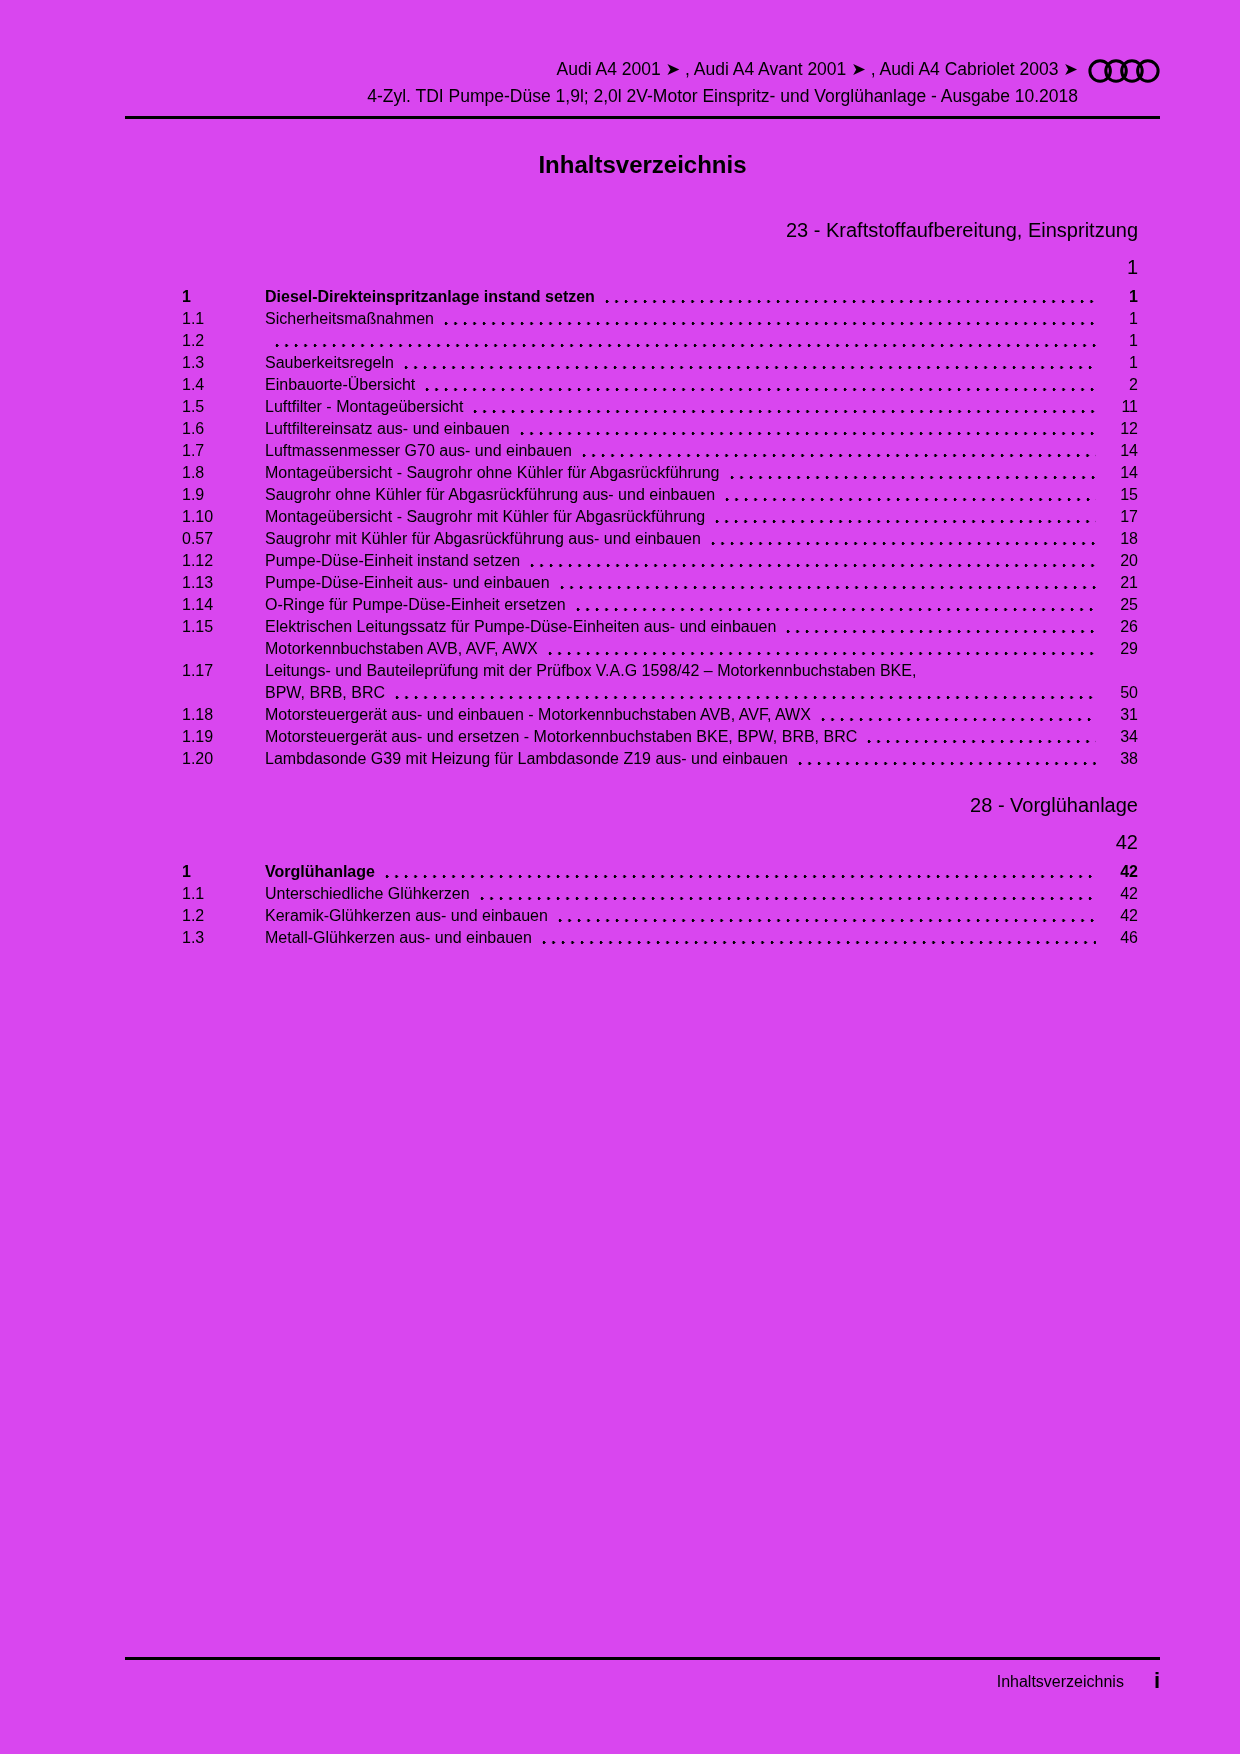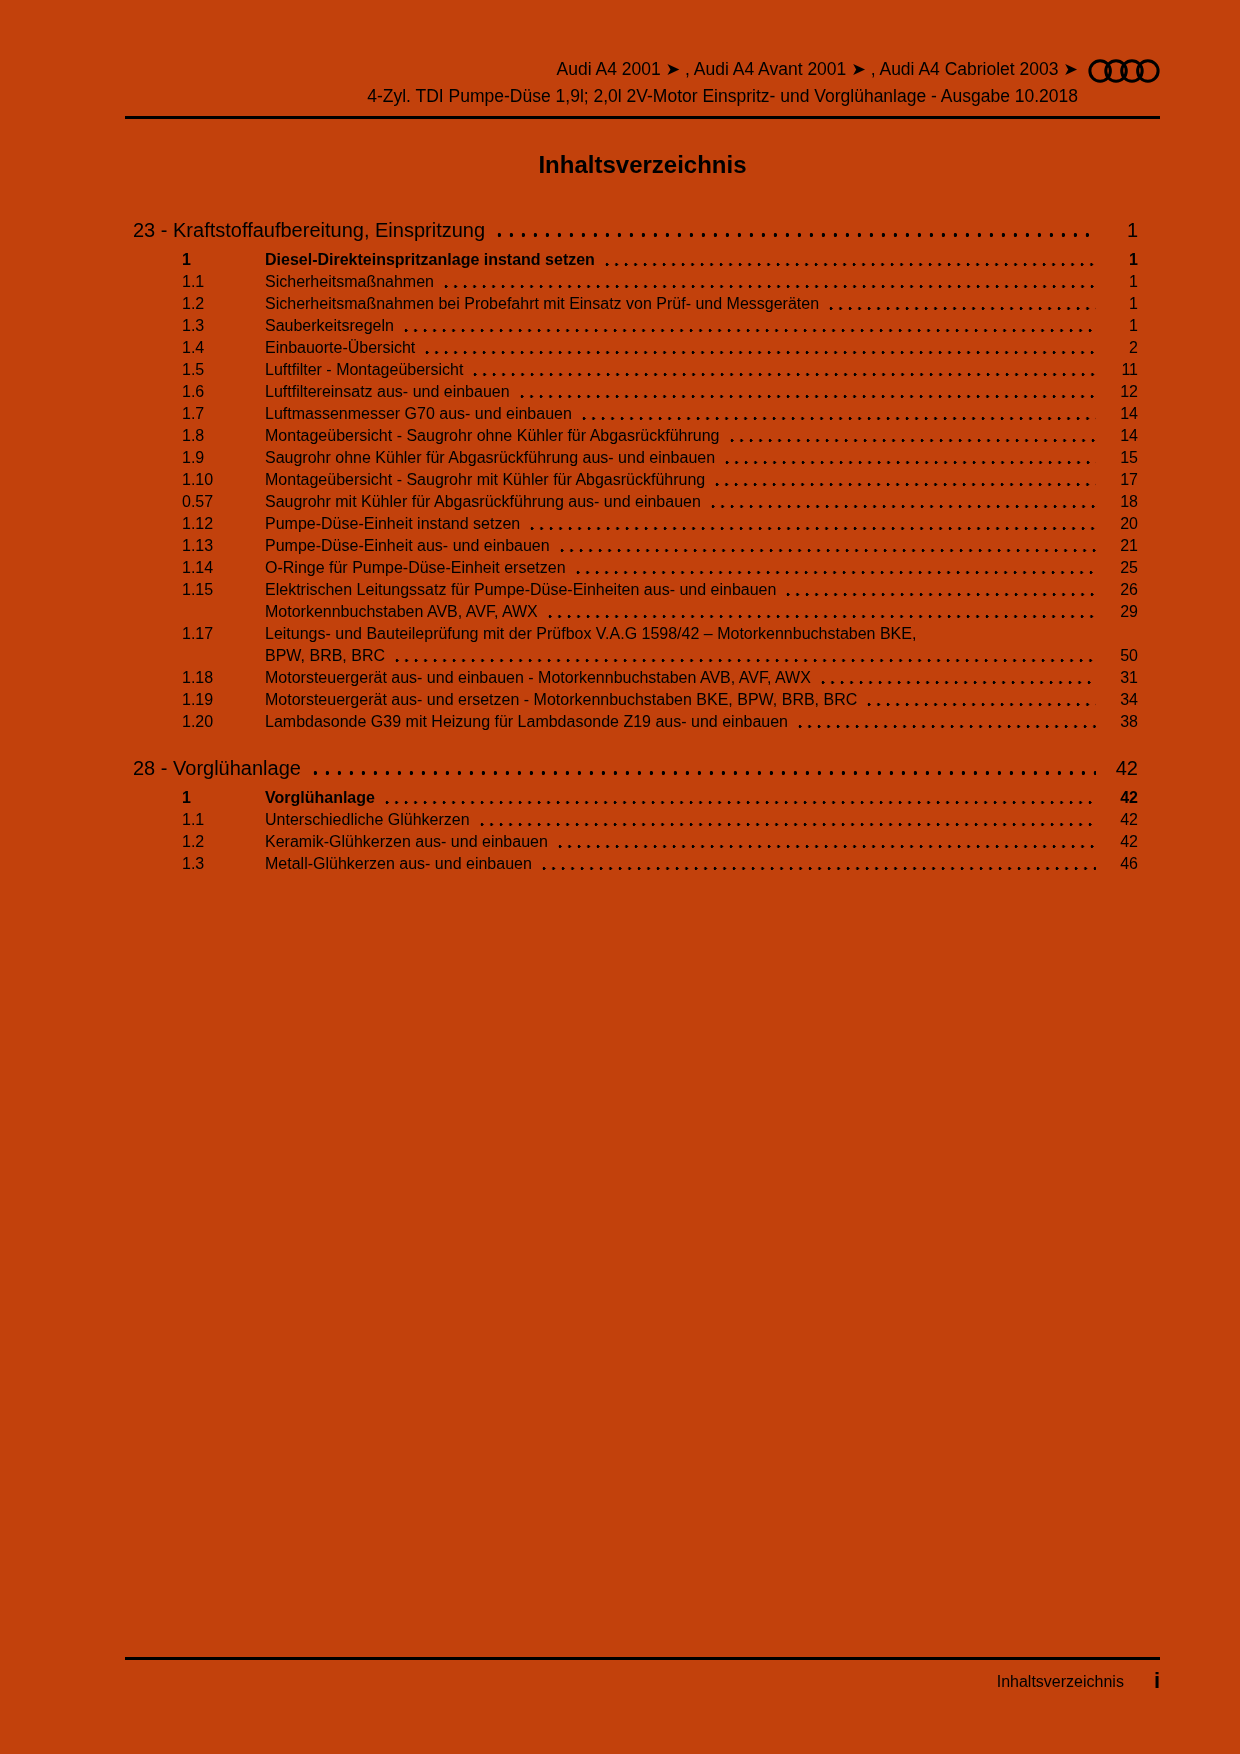--- a/index.html
+++ b/index.html
@@ -1,37 +1,37 @@
 <!DOCTYPE html>
 <html><head>
 <meta charset="utf-8">
 <style>
   html,body{margin:0;padding:0;background:#e8e8e8;}
   .page{
     position:relative;
     width:1240px;height:1754px;
-    background:#c2410c;
+    background:#d946ef;
     font-family:"Liberation Sans","DejaVu Sans",sans-serif;
     color:#000;
     overflow:hidden;
     margin:0 auto;
   }
   .content{margin:0 80px 0 125px;position:relative;}
   
   .header{padding-top:56px;text-align:right;position:relative;}
   .h-line{font-size:17.5px;line-height:27px;padding-right:82px;white-space:nowrap;}
   .logo{position:absolute;top:57px;right:0;width:72px;height:28px;}
   .logo svg{display:block;width:72px;height:28px;}
   .header-rule{border-top:3.5px solid #000;margin-top:6px;}
   
   .doc-title{margin-top:32px;text-align:center;font-size:24px;font-weight:bold;}
   
   .toc{margin-top:38px;margin-right:22px;font-size:16px;}
   .sec-row{display:flex;align-items:flex-end;font-size:20px;line-height:26px;
-           margin-top:22px;margin-bottom:6px;padding-left:8px;}
+           margin-top:22px;margin-bottom:6px;padding-left:8px;flex-direction:column;}
   .sec-label{white-space:nowrap;}
   .entry-row{display:flex;align-items:flex-end;line-height:22px;}
   .num{flex:none;margin-left:57px;width:83px;}
   .etitle{white-space:nowrap;text-align:right;}
   .leader{flex:1 1 auto;align-self:flex-end;height:5px;margin:0 6px 4px 10px;
           background-image:radial-gradient(circle at 2px 2.5px,#000 1.3px,transparent 1.6px);
           background-size:9.5px 5px;background-repeat:repeat-x;background-position:left bottom;}
   .leader-lg{height:6px;margin:0 6px 5px 12px;
           background-image:radial-gradient(circle at 2.4px 3px,#000 1.7px,transparent 2px);
           background-size:12px 6px;}
@@ -88,21 +88,20 @@
             <div class="entry-row">
               <span class="num">1.1</span>
               <span class="etitle">Sicherheitsmaßnahmen</span>
               <span class="leader"></span>
               <span class="pageno">1</span>
             </div>
           </div>
           <div class="entry">
             <div class="entry-row">
               <span class="num">1.2</span>
-              <span class="etitle">Sicherheitsmaßnahmen bei Probefahrt mit Einsatz von Prüf- und Messgeräten</span>
               <span class="leader"></span>
               <span class="pageno">1</span>
             </div>
           </div>
           <div class="entry">
             <div class="entry-row">
               <span class="num">1.3</span>
               <span class="etitle">Sauberkeitsregeln</span>
               <span class="leader"></span>
               <span class="pageno">1</span>

